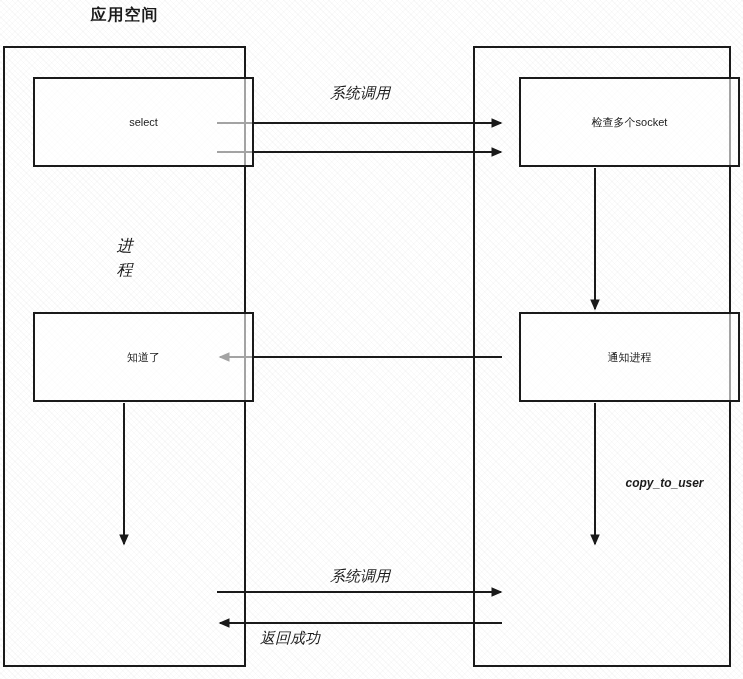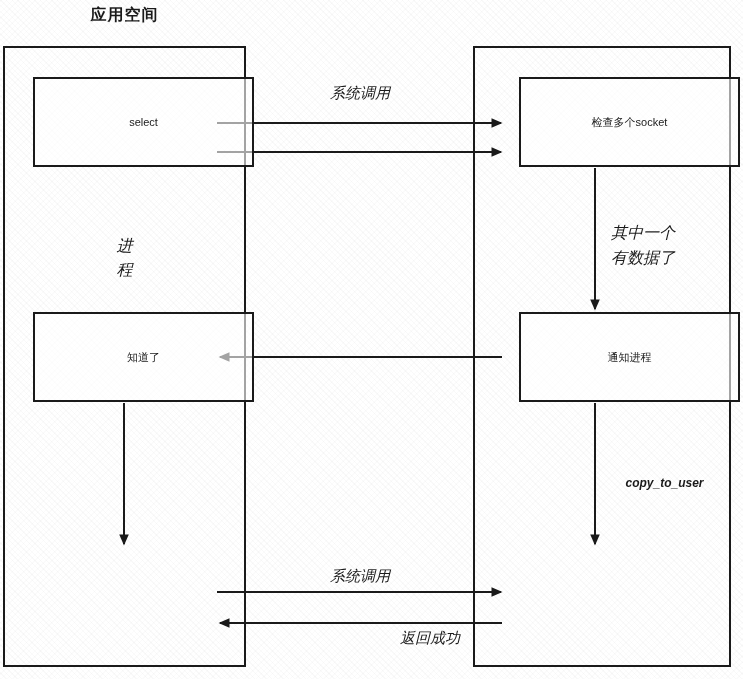--- a/index.html
+++ b/index.html
@@ -59,21 +59,21 @@
     font-style: italic;
   }
   .lbl-process {
     left: 33px; top: 234px; width: 183px;
     text-align: center; line-height: 24px; font-size: 16px;
   }
   .lbl-syscall-top    { left: 260px; top: 84px;  width: 200px; text-align: center; }
   .lbl-one-has-data   { left: 611px; top: 220px; width: 125px; text-align: left; line-height: 25px; font-size: 16px; }
   .lbl-copy-to-user   { left: 598px; top: 476px; width: 133px; text-align: center; font-weight: bold; font-size: 12px; white-space: nowrap; }
   .lbl-syscall-bottom { left: 260px; top: 567px; width: 200px; text-align: center; }
-  .lbl-return-success { left: 260px; top: 629px; width: 200px; text-align: right; }
+  .lbl-return-success { left: 260px; top: 629px; width: 200px; text-align: left; }
   .connector-layer {
     position: absolute;
     left: 0; top: 0;
     width: 743px; height: 679px;
     pointer-events: none;
   }
 </style>
 </head>
 <body>
 
@@ -110,19 +110,17 @@
   <div class="node col-right row-1">
     <span>检查多个socket</span>
   </div>
   <div class="node col-right row-2">
     <span>通知进程</span>
   </div>
 
   <div class="edge-label lbl-process">进
 程</div>
   <div class="edge-label lbl-syscall-top">系统调用</div>
-  <div class="edge-label lbl-one-has-data">其中一个
-有数据了</div>
   <div class="edge-label lbl-copy-to-user">copy_to_user</div>
   <div class="edge-label lbl-syscall-bottom">系统调用</div>
   <div class="edge-label lbl-return-success">返回成功</div>
 
 </div>
 
 </body></html>

